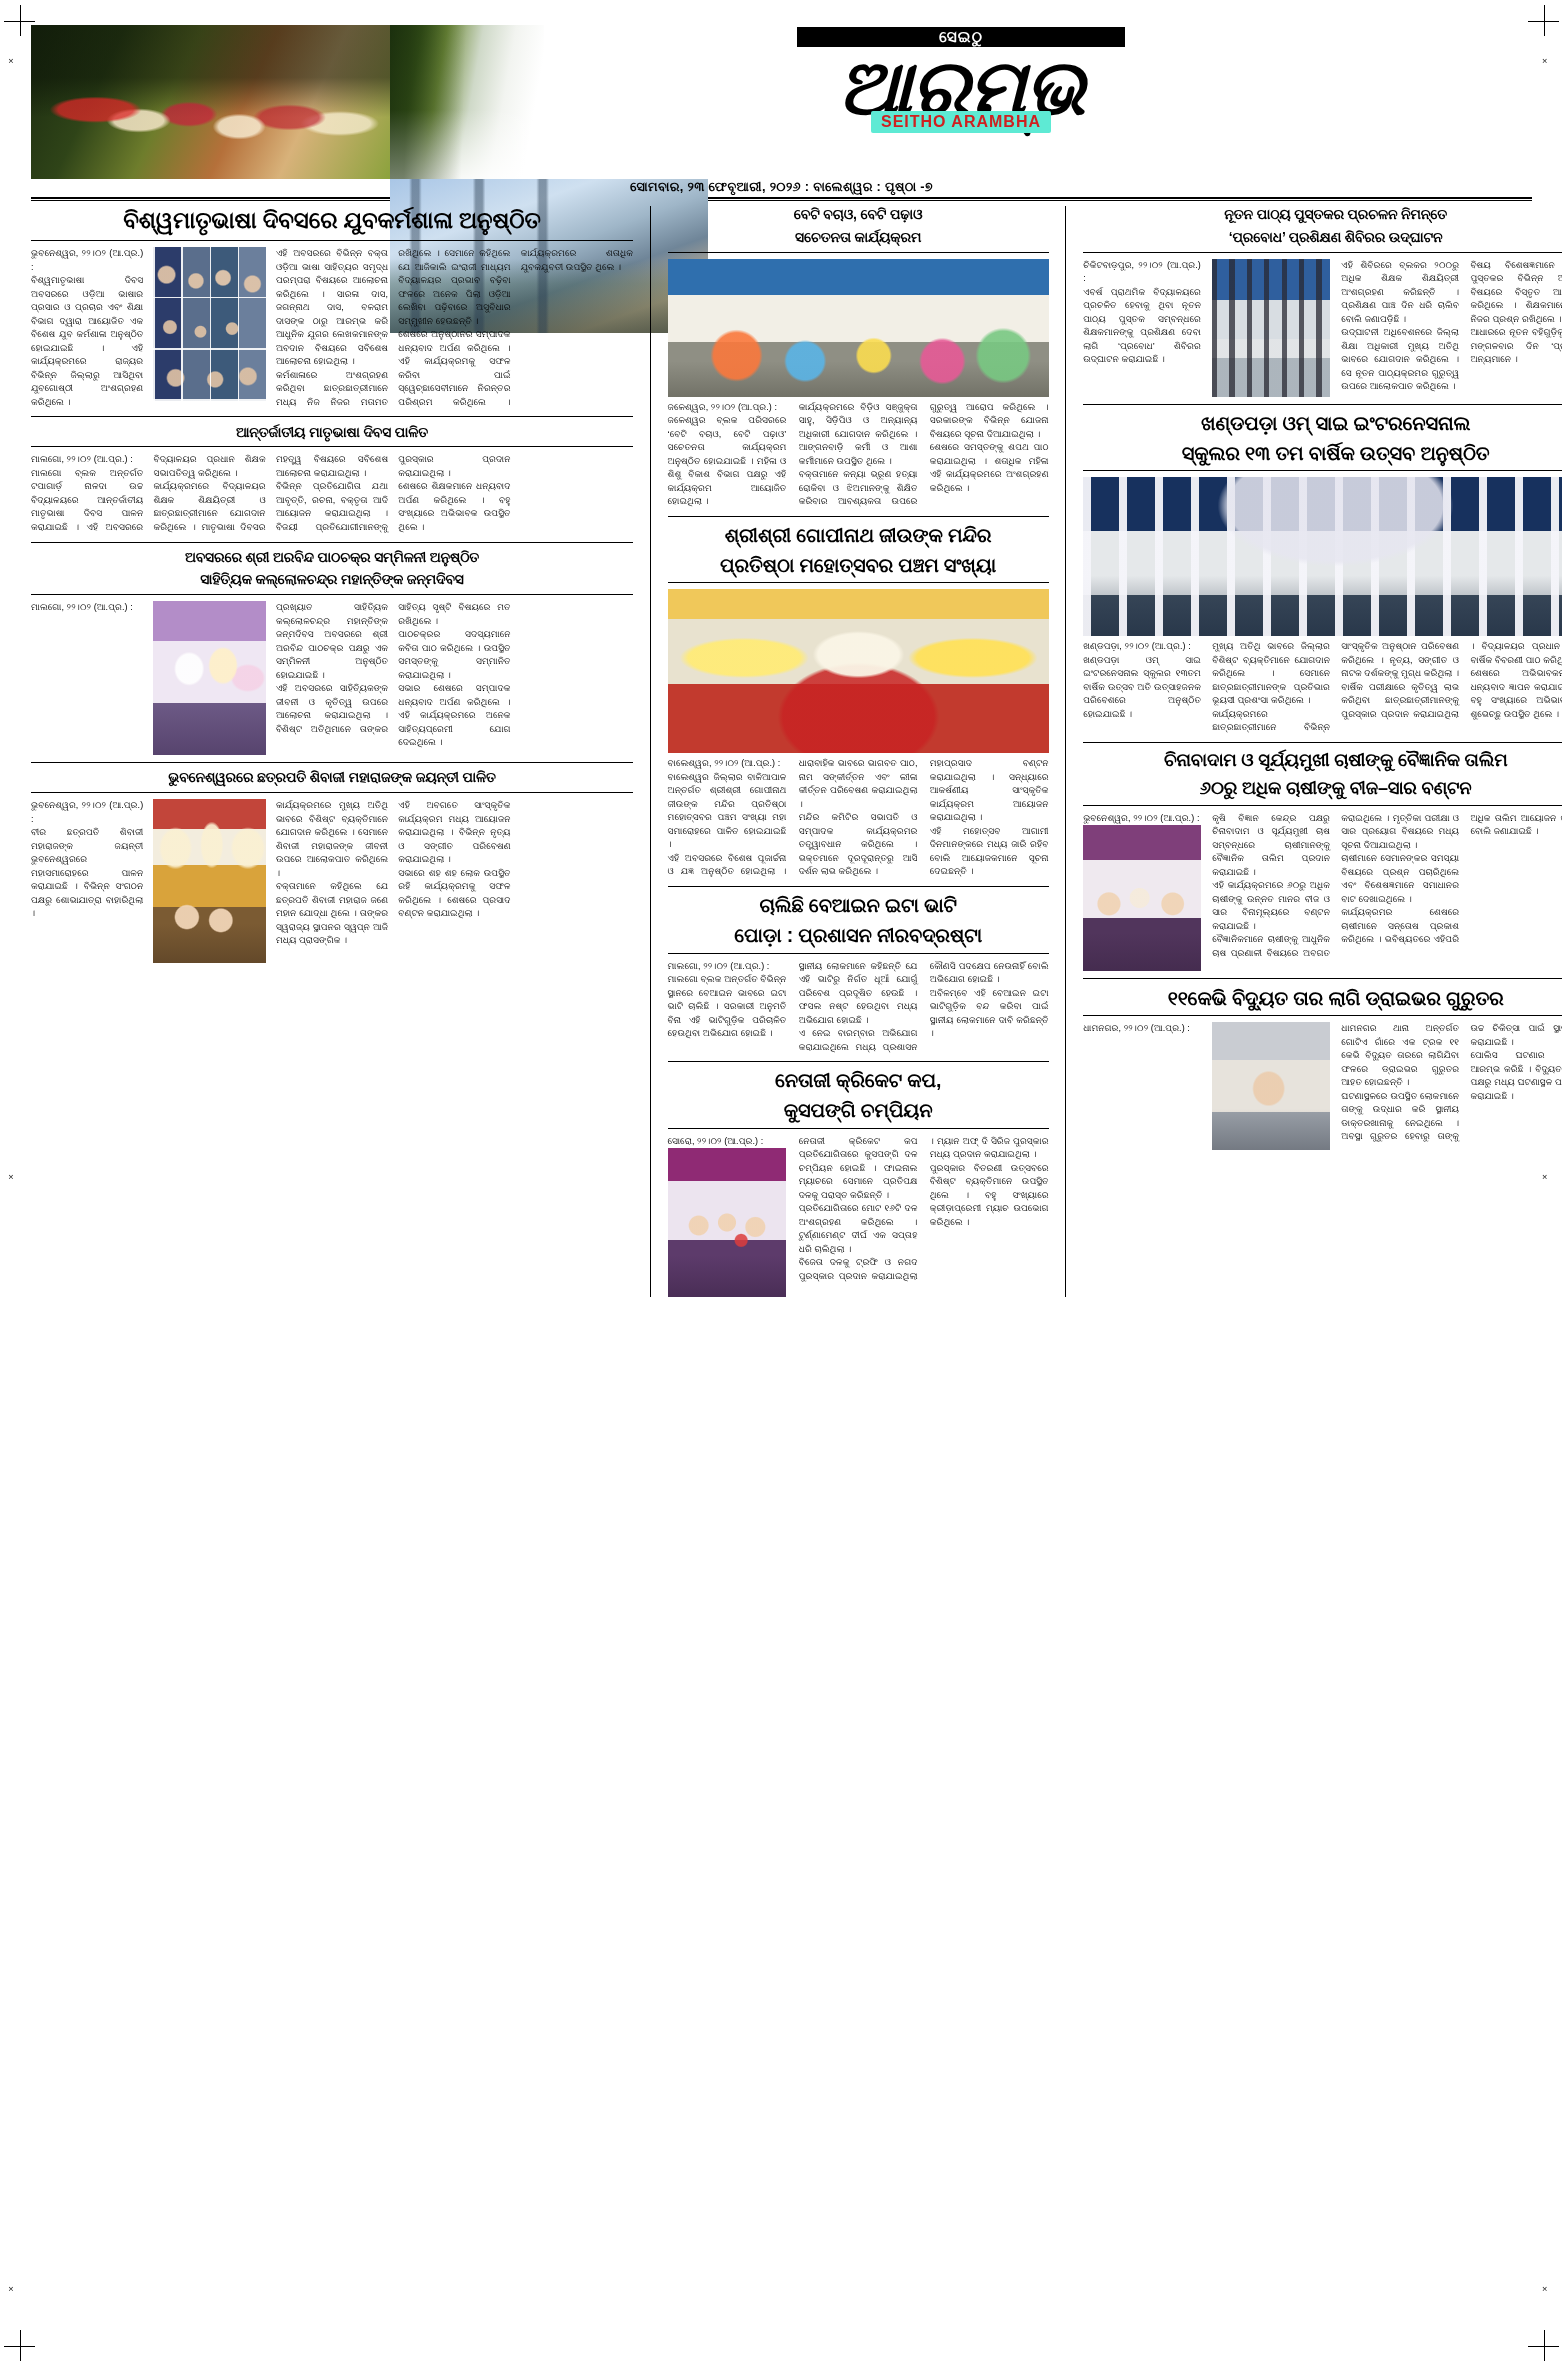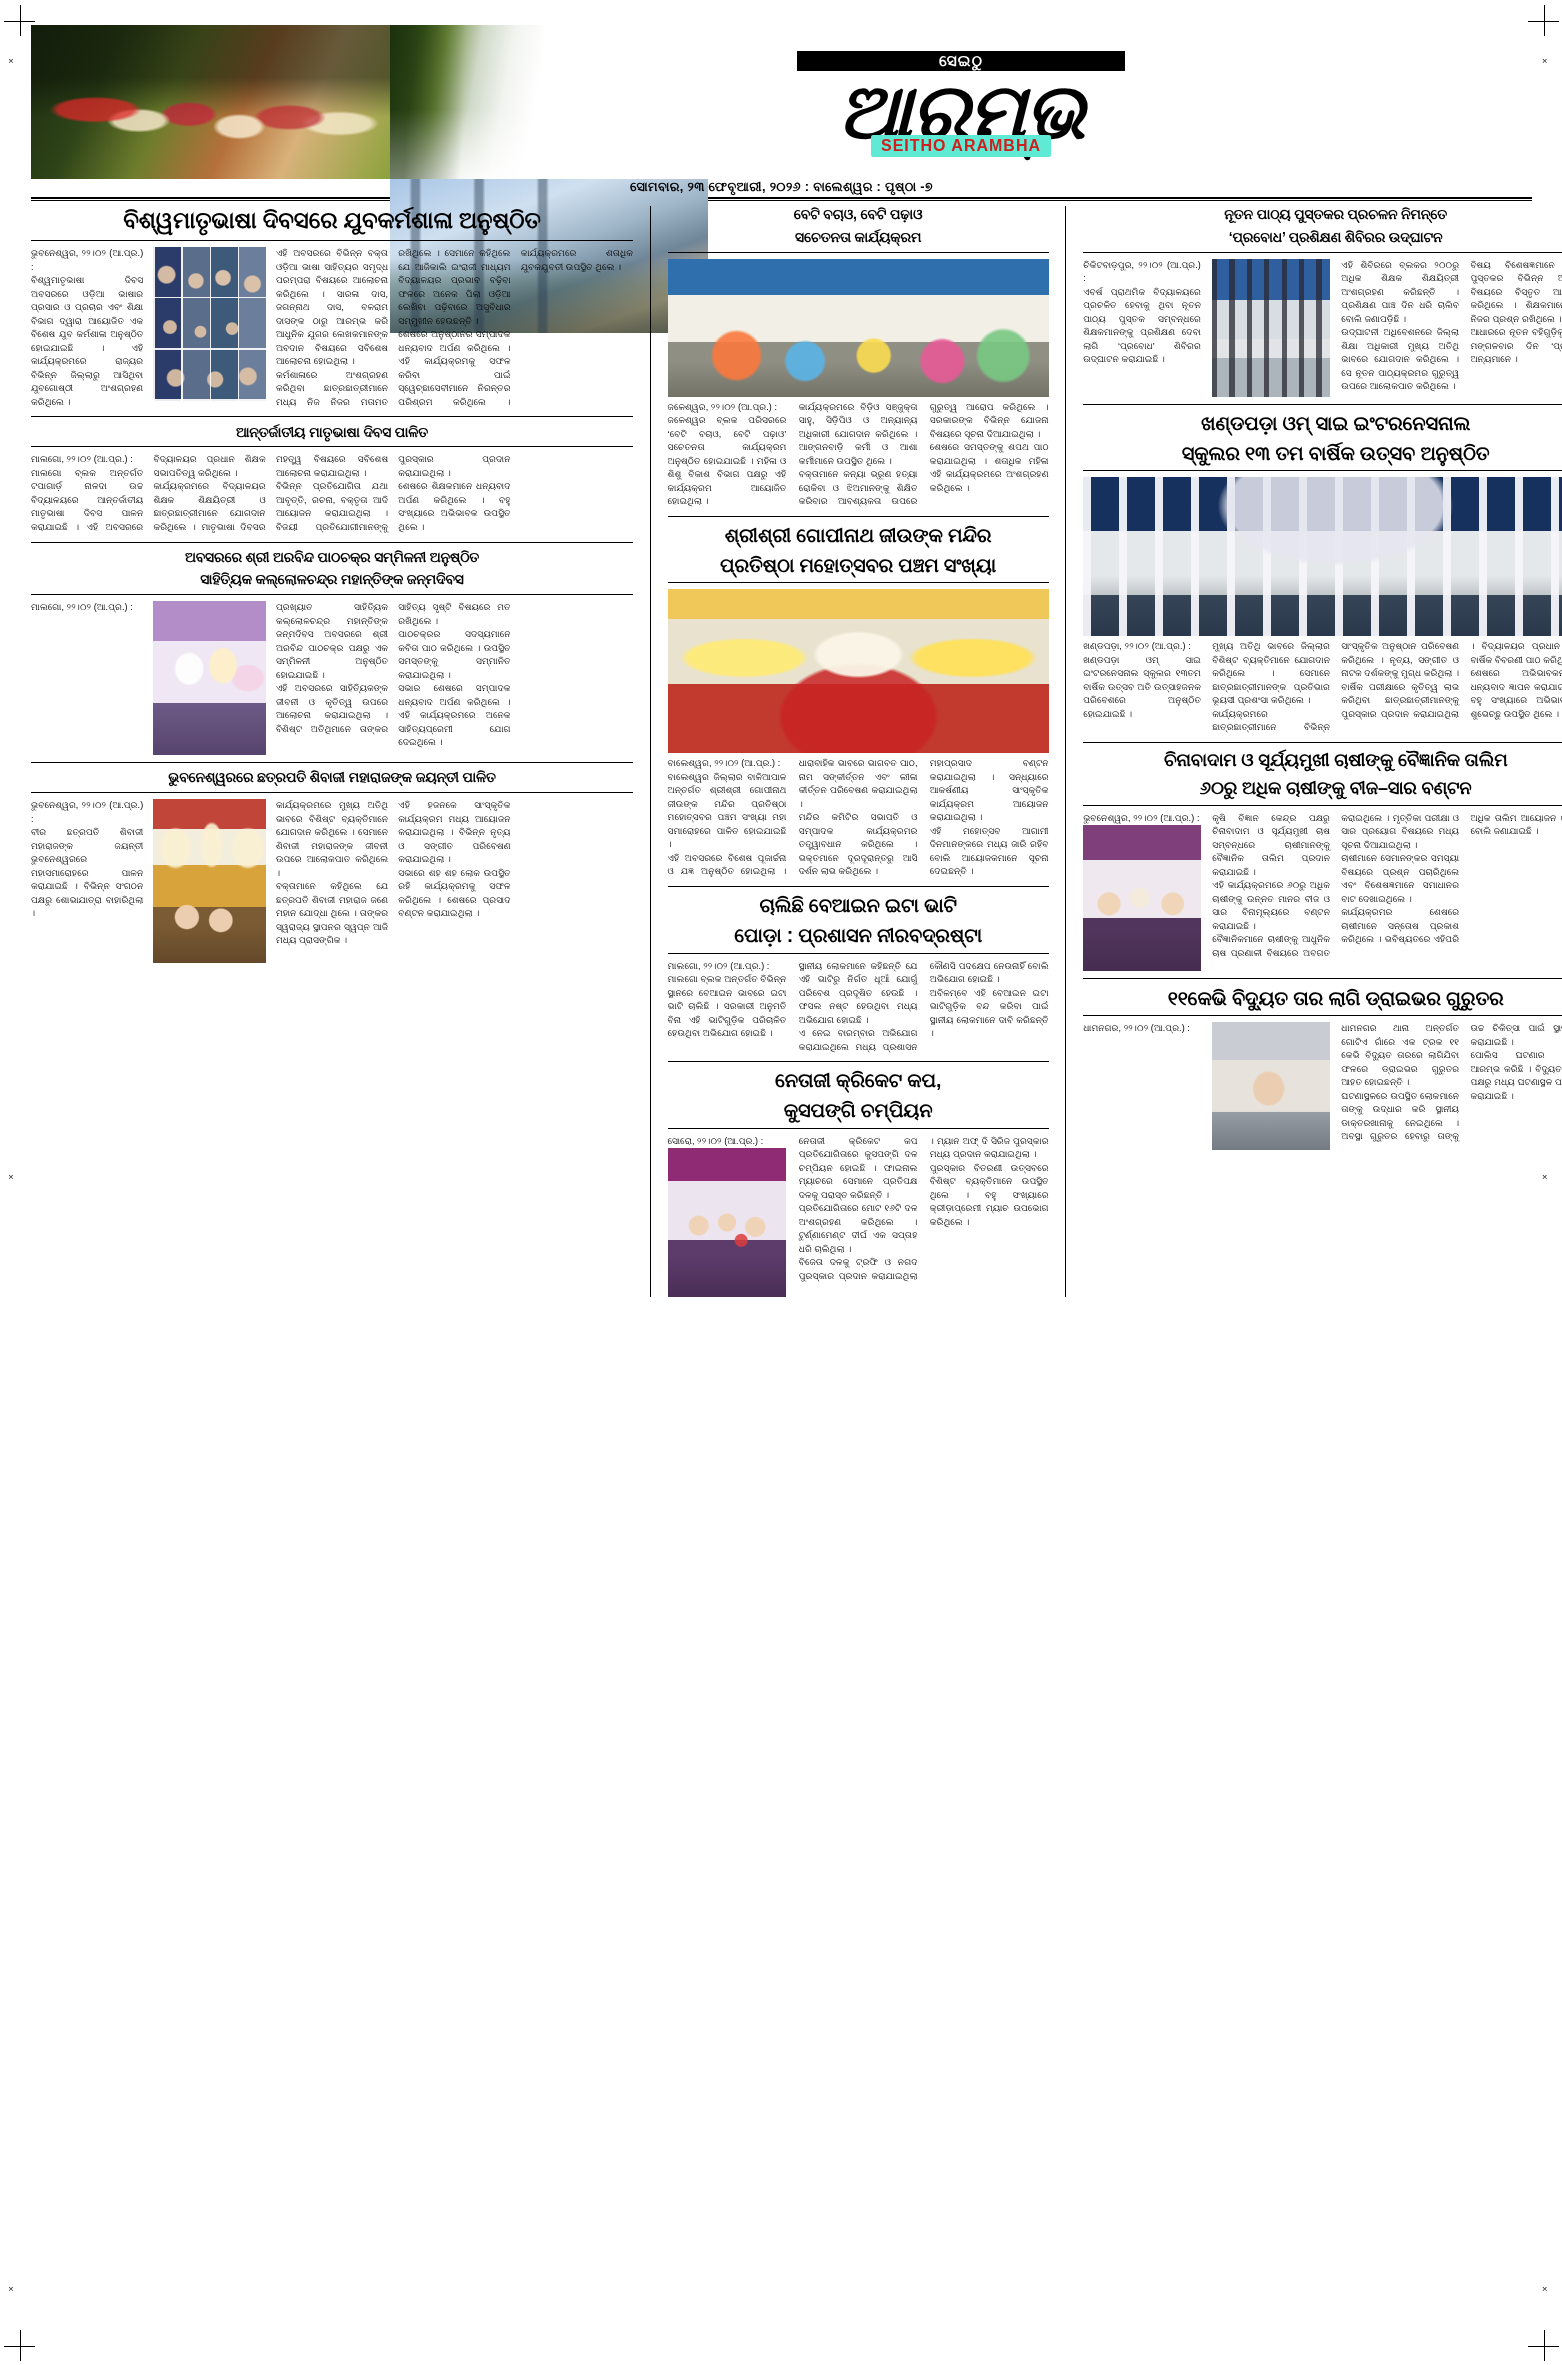--- a/index.html
+++ b/index.html
@@ -63,21 +63,21 @@
       linear-gradient(180deg, rgba(255,255,255,.0) 0 52%, rgba(60,90,70,.35) 68%, rgba(30,50,40,.55) 100%);
   }
 
   .logo-wrap {
     position:absolute; left:50%; top:2px; transform:translateX(-50%);
     width:328px; text-align:center; z-index:5;
   }
   .logo-kicker {
     background:#000; color:#fff;
     font-size:15.4px; font-weight:bold; letter-spacing:1px;
-    padding:2px 0 3.1px; line-height:1;margin-top:24px;
+    padding:2px 0 3.1px; line-height:1;
   }
   .logo-main {
     font-size:77px; font-weight:bold; line-height:1.02;
     letter-spacing:-1px; margin-top:1px; color:#000;font-style:italic;
   }
   .logo-badge {
     display:inline-block; position:relative; top:-15.4px;
     background:#5eead4; color:#cf2020;
     font-size:16px; font-weight:bold; letter-spacing:1px;
     padding:1.5px 10.2px 2px; border-radius:2px;
@@ -313,21 +313,21 @@
 
       <div class="hr-top"></div>
       <h2 class="hl hl-lg">ଭୁବନେଶ୍ୱରରେ ଛତ୍ରପତି ଶିବାଜୀ ମହାରାଜଙ୍କ ଜୟନ୍ତୀ ପାଳିତ</h2>
       <div class="hr-after"></div>
       <div class="cols5">
         <p class="tx">ଭୁବନେଶ୍ୱର, ୨୨।୦୨ (ଆ.ପ୍ର.) :</p>
         <p class="tx">ବୀର ଛତ୍ରପତି ଶିବାଜୀ ମହାରାଜଙ୍କ ଜୟନ୍ତୀ ଭୁବନେଶ୍ୱରରେ ମହାସମାରୋହରେ ପାଳନ କରାଯାଇଛି । ବିଭିନ୍ନ ସଂଗଠନ ପକ୍ଷରୁ ଶୋଭାଯାତ୍ରା ବାହାରିଥିଲା ।</p>
         <div class="photo ph-shiv"></div>
         <p class="tx">କାର୍ଯ୍ୟକ୍ରମରେ ମୁଖ୍ୟ ଅତିଥି ଭାବରେ ବିଶିଷ୍ଟ ବ୍ୟକ୍ତିମାନେ ଯୋଗଦାନ କରିଥିଲେ । ସେମାନେ ଶିବାଜୀ ମହାରାଜଙ୍କ ଜୀବନୀ ଉପରେ ଆଲୋକପାତ କରିଥିଲେ ।</p>
         <p class="tx">ବକ୍ତାମାନେ କହିଥିଲେ ଯେ ଛତ୍ରପତି ଶିବାଜୀ ମହାରାଜ ଜଣେ ମହାନ ଯୋଦ୍ଧା ଥିଲେ । ତାଙ୍କର ସ୍ୱରାଜ୍ୟ ସ୍ଥାପନର ସ୍ୱପ୍ନ ଆଜି ମଧ୍ୟ ପ୍ରାସଙ୍ଗିକ ।</p>
-        <p class="tx">ଏହି ହଜନକେ ସାଂସ୍କୃତିକ କାର୍ଯ୍ୟକ୍ରମ ମଧ୍ୟ ଆୟୋଜନ କରାଯାଇଥିଲା । ବିଭିନ୍ନ ନୃତ୍ୟ ଓ ସଙ୍ଗୀତ ପରିବେଷଣ କରାଯାଇଥିଲା ।</p>
+        <p class="tx">ଏହି ଅବଗତେ ସାଂସ୍କୃତିକ କାର୍ଯ୍ୟକ୍ରମ ମଧ୍ୟ ଆୟୋଜନ କରାଯାଇଥିଲା । ବିଭିନ୍ନ ନୃତ୍ୟ ଓ ସଙ୍ଗୀତ ପରିବେଷଣ କରାଯାଇଥିଲା ।</p>
         <p class="tx">ସଭାରେ ଶହ ଶହ ଲୋକ ଉପସ୍ଥିତ ରହି କାର୍ଯ୍ୟକ୍ରମକୁ ସଫଳ କରିଥିଲେ । ଶେଷରେ ପ୍ରସାଦ ବଣ୍ଟନ କରାଯାଇଥିଲା ।</p>
       </div>
     </div>
 
     <div class="vrule"></div>
 
     <div class="col">
 
       <h2 class="hl hl-lg">ବେଟି ବଚାଓ, ବେଟି ପଢ଼ାଓ</h2>
       <h2 class="hl hl-lg">ସଚେତନତା କାର୍ଯ୍ୟକ୍ରମ</h2>

